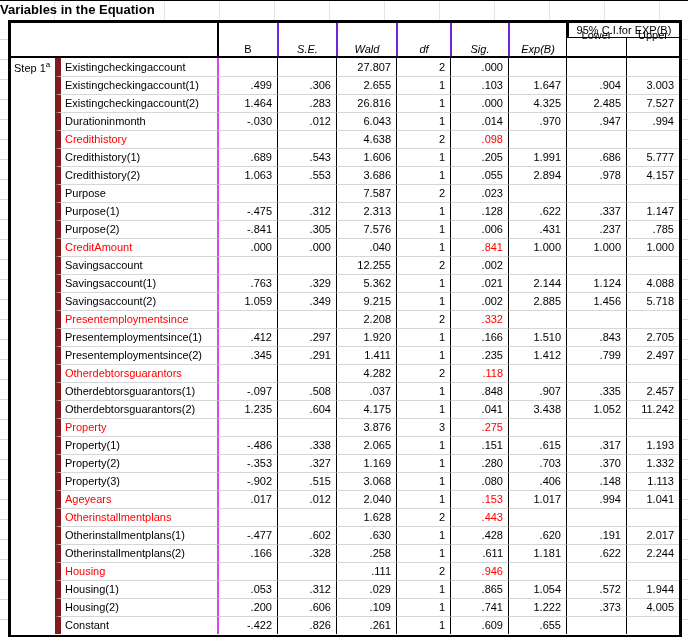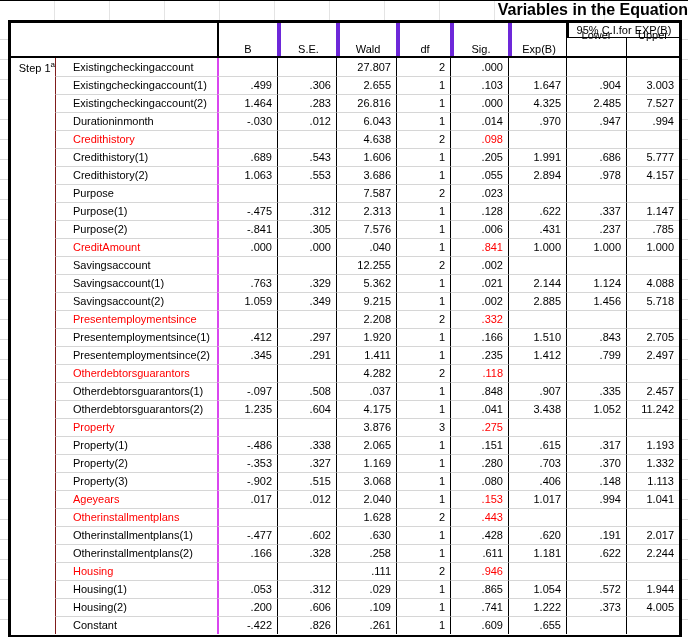--- a/index.html
+++ b/index.html
@@ -16,22 +16,22 @@
   
   .edge-grid{
     position:absolute;width:8px;top:19px;height:618px;
     background:repeating-linear-gradient(to bottom, transparent 0 19px, #d9d9d9 19px 20px);
   }
   #left-grid{left:0;}
   #right-grid{left:680px;width:8px;}
   #title-bar{
     position:absolute;left:0;top:0;width:688px;height:19px;
     background:repeating-linear-gradient(to right, transparent 0 54px, #e4e4e4 54px 55px);
-    text-align:right;
-    font-size:16px;font-weight:bold;
+    text-align:left;
+    font-size:13px;font-weight:bold;
     line-height:18px;
     border-radius:6px;
   }
   #tbl{
     position:absolute;left:8px;top:19px;
     width:674px;height:618px;
     box-sizing:border-box;
     border:3px solid #000;
     background:#fff;
     font-size:11px;
@@ -44,51 +44,50 @@
     border-bottom:2px solid #000;
   }
   .hcell{
     box-sizing:border-box;
     display:flex;align-items:flex-end;justify-content:center;
     padding-bottom:1px;
     white-space:nowrap;overflow:hidden;
   }
   .hspan2{grid-row:1 / span 2;}
   .hb{border-left:2px solid #000;}
-  .hthin{border-left:4px solid #6d28d9;}
+  .hthin{border-left:2px solid #6d28d9;font-style:italic;}
   .ci-span{
     grid-row:1;grid-column:8 / span 2;
     border-left:3px solid #000000;border-bottom:1px solid #000;
     align-items:center;justify-content:center;display:flex;
     box-sizing:border-box;white-space:nowrap;
   }
   .hsub{grid-row:2;display:flex;align-items:flex-end;justify-content:center;box-sizing:border-box;padding-bottom:15px;}
   .hsub.lower{grid-column:8;border-left:1px solid #000;}
   .hsub.upper{grid-column:9;border-left:1px solid #000;}
   
   #tbl-body{
     display:grid;
     grid-template-columns:44px 162px 60px 59px 60px 54px 58px 58px 60px 53px;
     grid-template-rows:repeat(32, 18px);
-    text-align:right;
   }
   #step-cell{
     grid-column:1;grid-row:1 / span 32;
     box-sizing:border-box;
     padding:2px 0 0 3px;
     white-space:nowrap;
   }
   #step-cell sup{font-size:8px;}
   .cell{
     box-sizing:border-box;
     display:flex;align-items:center;
     white-space:nowrap;overflow:hidden;
     line-height:17px;
   }
-  .lbl{padding-left:17px;border-left:1px solid #7f1d1d;}
+  .lbl{padding-left:4px;border-left:6px solid #7f1d1d;}
   .num{justify-content:flex-end;padding-right:5px;border-left:1px solid #000;}
   .thickL{border-left:2px solid #d946ef;}
   .topline{border-top:1px solid #d6d6d6;}
   .red{color:#ff0000;}
 </style>
 </head>
 <body>
 
 <div id="stage">
   <div id="left-grid" class="edge-grid"></div>

